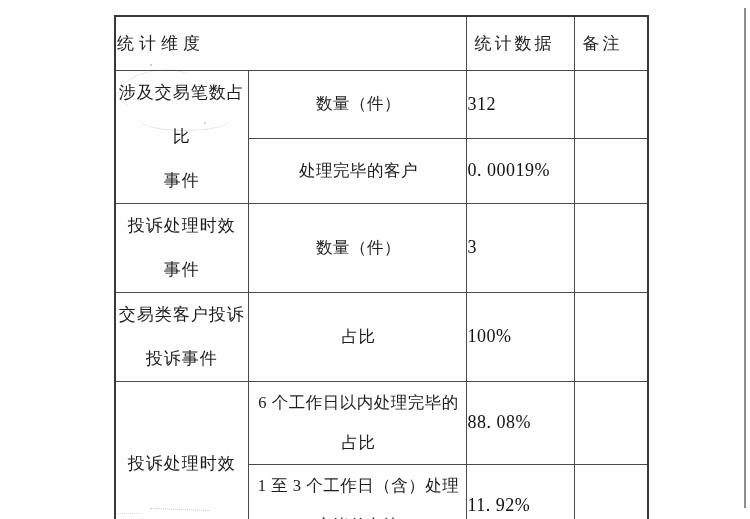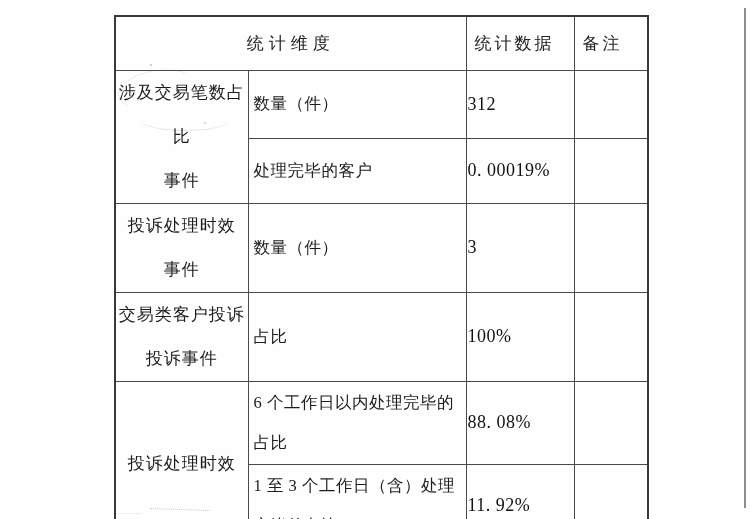--- a/index.html
+++ b/index.html
@@ -32,21 +32,21 @@
   table.stats td, table.stats th {
     border: 1.5px solid #4a4a4a;
     vertical-align: middle;
     font-weight: normal;
     overflow: hidden;
   }
   table.stats {
     border: 2px solid #383838;
   }
   th.hdr-dim {
-    text-align: center;
+    text-align: left;
     font-size: 17px;
     letter-spacing: 5px;
     color: #222;
     font-family: Liberation Mono, monospace;
   }
   th.hdr-data, th.hdr-remark {
     text-align: left;
     font-size: 17px;
     letter-spacing: 3px;
     padding-left: 8px;
@@ -55,21 +55,21 @@
   }
   td.group {
     text-align: center;
     font-size: 17px;
     letter-spacing: 1px;
     line-height: 44px;
     white-space: pre-line;
     padding: 0 2px;
   }
   td.metric {
-    text-align: left;
+    text-align: center;
     font-size: 16.5px;
     letter-spacing: 0.5px;
     line-height: 40px;
     white-space: pre-line;
     padding-left: 5px;
     padding-right: 2px;
   }
   td.value {
     font-size: 18px;
     letter-spacing: 0.5px;

